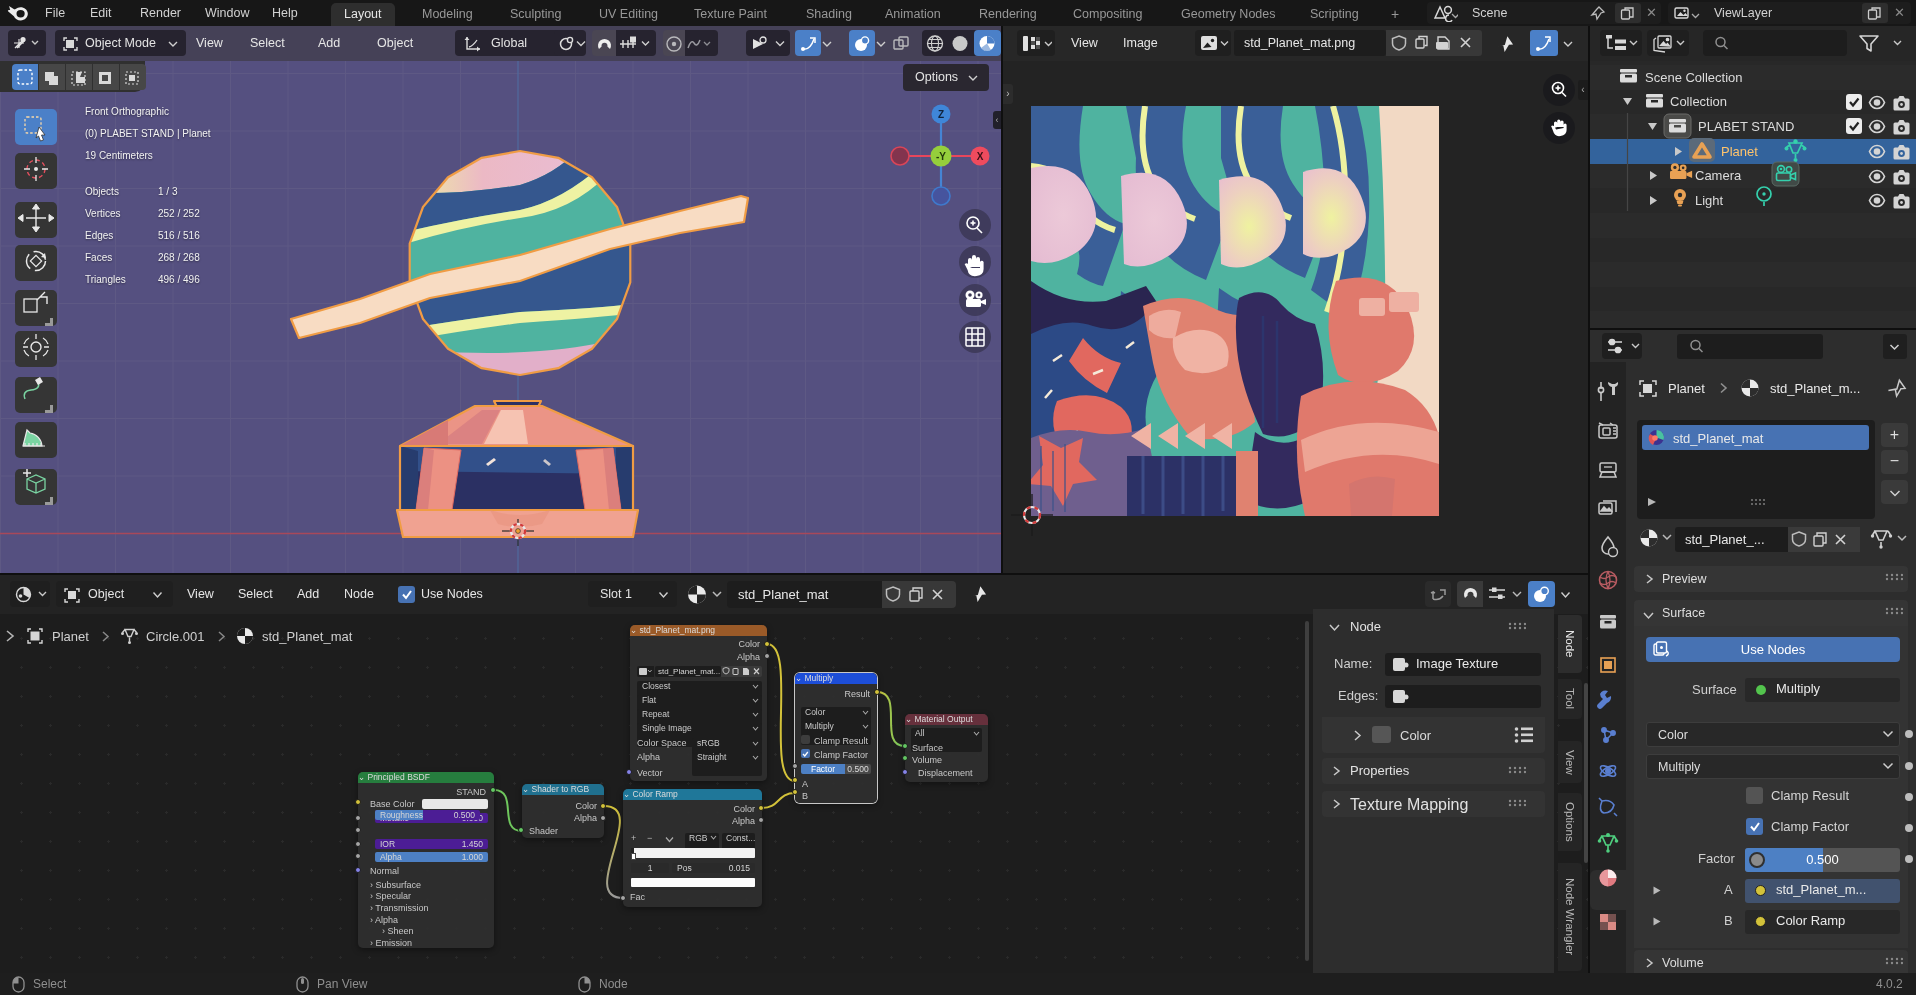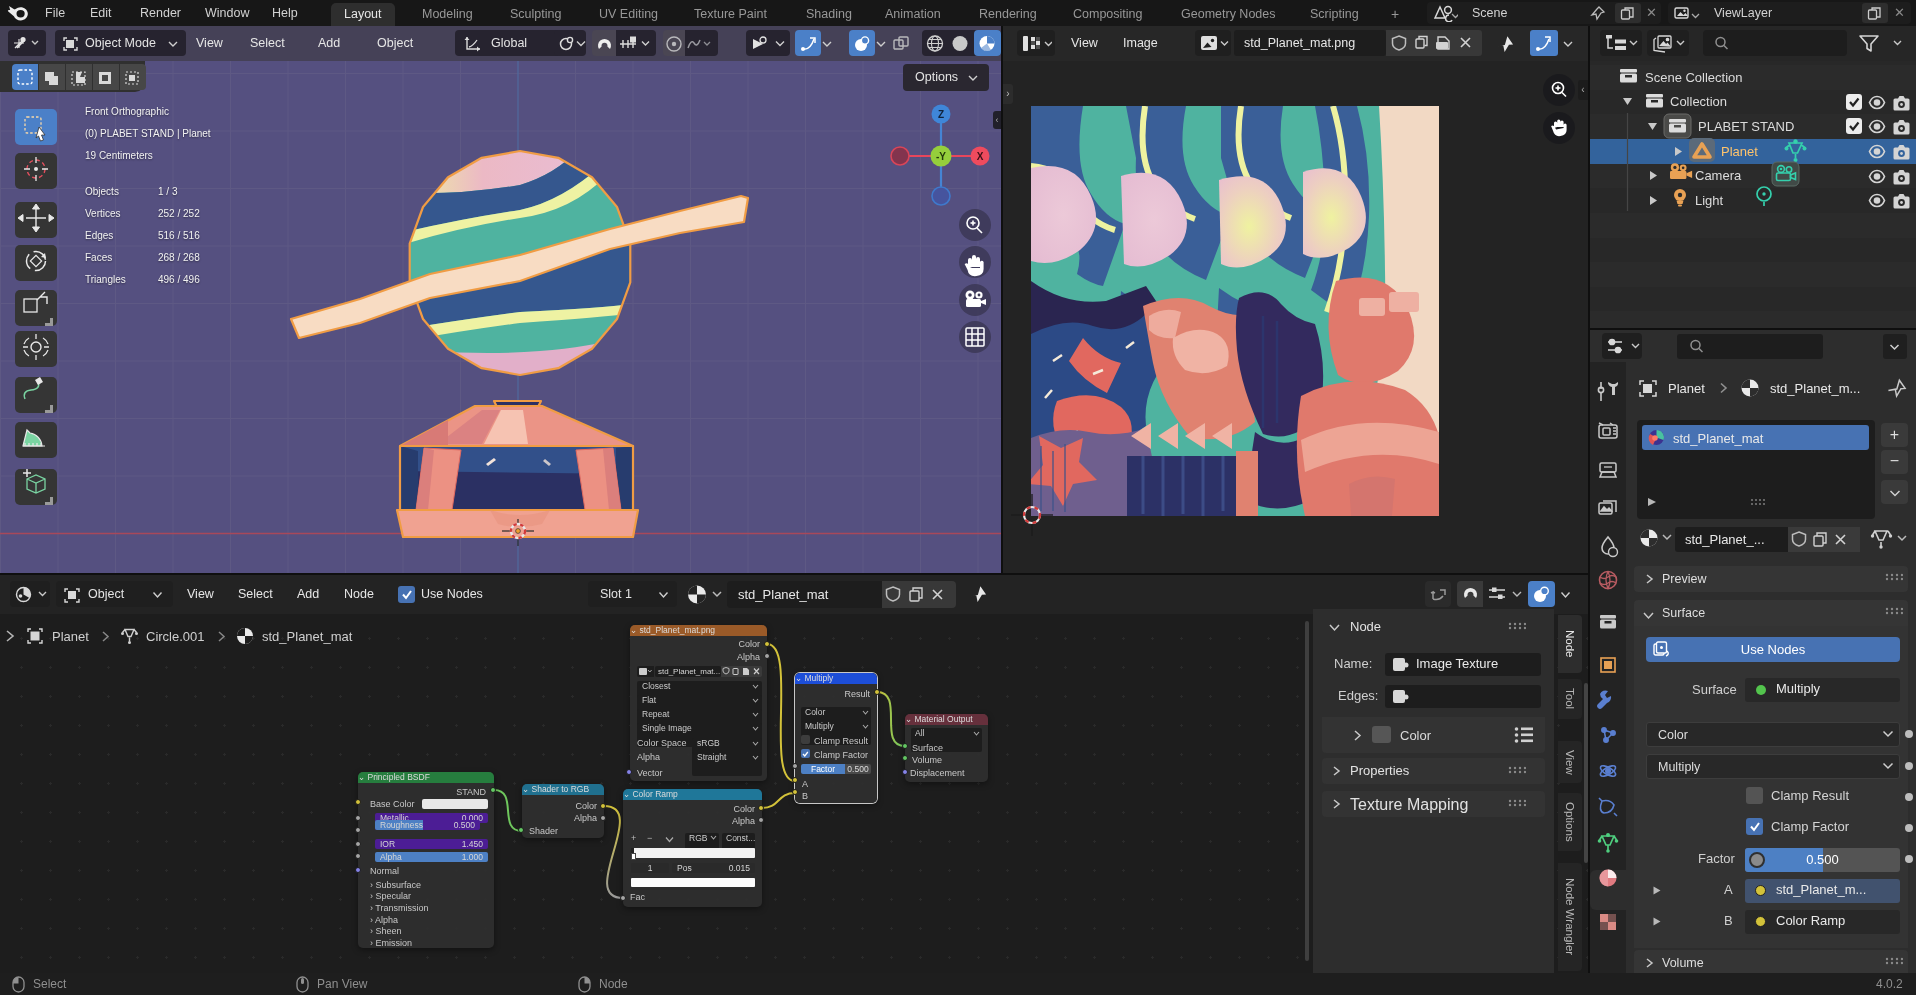--- a/index.html
+++ b/index.html
@@ -1194,39 +1194,39 @@
 
  <div class="node" style="left:358px;top:197px;width:136px;height:176px">
   <div class="nhead" style="background:#267d3e">⌄ Principled BSDF</div>
   <div class="nrow" style="top:14px;text-align:right;padding-right:8px">STAND</div>
   <div class="nrow" style="top:26px;padding-left:12px">Base Color</div>
   <div class="abs" style="left:64px;top:27px;width:66px;height:10px;background:#e8e8e8;border-radius:2px"></div>
   <div class="nfld" style="left:17px;top:41px;width:113px">
           <span style="float:left;padding-left:5px">Metallic</span>
           <span style="float:right;padding-right:5px">0.000</span>
         </div>
-  <div class="nfld" style="left:17px;top:48px;width:105px;overflow:hidden">
+  <div class="nfld" style="left:17px;top:38px;width:105px;overflow:hidden">
           <div class="abs" style="left:0;top:0;width:48px;height:10px;background:#4d80c4"></div>
           <span style="float:left;padding-left:5px;position:relative">Roughness</span>
           <span style="float:right;padding-right:5px;position:relative">0.500</span>
         </div>
   <div class="nfld" style="left:17px;top:67px;width:113px">
           <span style="float:left;padding-left:5px">IOR</span>
           <span style="float:right;padding-right:5px">1.450</span>
         </div>
   <div class="nfld" style="left:17px;top:80px;width:113px;background:#4d80c4">
           <span style="float:left;padding-left:5px">Alpha</span>
           <span style="float:right;padding-right:5px">1.000</span>
         </div>
   <div class="nrow" style="top:93px;padding-left:12px">Normal</div>
   <div class="nrow" style="top:107px;padding-left:12px">› Subsurface</div>
   <div class="nrow" style="top:118px;padding-left:12px">› Specular</div>
   <div class="nrow" style="top:130px;padding-left:12px">› Transmission</div>
   <div class="nrow" style="top:142px;padding-left:12px">› Alpha</div>
-  <div class="nrow" style="top:153px;padding-left:12px">› Sheen</div>
+  <div class="nrow" style="top:153px;padding-left:24px">› Sheen</div>
   <div class="nrow" style="top:165px;padding-left:12px">› Emission</div>
  </div>
 
  <div class="node" style="left:522px;top:209px;width:82px;height:54px">
   <div class="nhead" style="background:#20708f">⌄ Shader to RGB</div>
   <div class="nrow" style="top:16px;text-align:right;padding-right:7px">Color</div>
   <div class="nrow" style="top:28px;text-align:right;padding-right:7px">Alpha</div>
   <div class="nrow" style="top:41px;padding-left:7px">Shader</div>
  </div>
 
@@ -1317,21 +1317,21 @@
   <div class="nrow" style="top:117px;padding-left:7px">B</div>
  </div>
 
  <div class="node" style="left:905px;top:139px;width:83px;height:68px">
   <div class="nhead" style="background:#66303c">⌄ Material Output</div>
   <div class="ndrop" style="left:6px;top:14px;width:71px"><span style="padding-left:4px">All</span><svg style="position:absolute;left:62px;top:2.5px" width="7" height="6" viewBox="0 0 7 6">
             <path d="M1 1 l2.5 3 l2.5 -3" stroke="#aaa" stroke-width="1.1" fill="none"></path>
           </svg></div>
   <div class="nrow" style="top:28px;padding-left:7px">Surface</div>
   <div class="nrow" style="top:40px;padding-left:7px">Volume</div>
-  <div class="nrow" style="top:53px;padding-left:5px">Displacement</div>
+  <div class="nrow" style="top:53px;padding-left:13px">Displacement</div>
  </div>
 
  <div class="sock" style="left:490px;top:212px;background:#63c763"></div>
       <div class="sock" style="left:354.5px;top:224px;background:#d3c23a"></div>
       <div class="sock" style="left:354.5px;top:240px;background:#a5a5a5"></div>
       <div class="sock" style="left:354.5px;top:252px;background:#a5a5a5"></div>
       <div class="sock" style="left:354.5px;top:266px;background:#a5a5a5"></div>
       <div class="sock" style="left:354.5px;top:278px;background:#a5a5a5"></div>
       <div class="sock" style="left:354.5px;top:292px;background:#8583e8"></div>
       <div class="sock" style="left:600px;top:228px;background:#d3c23a"></div>

